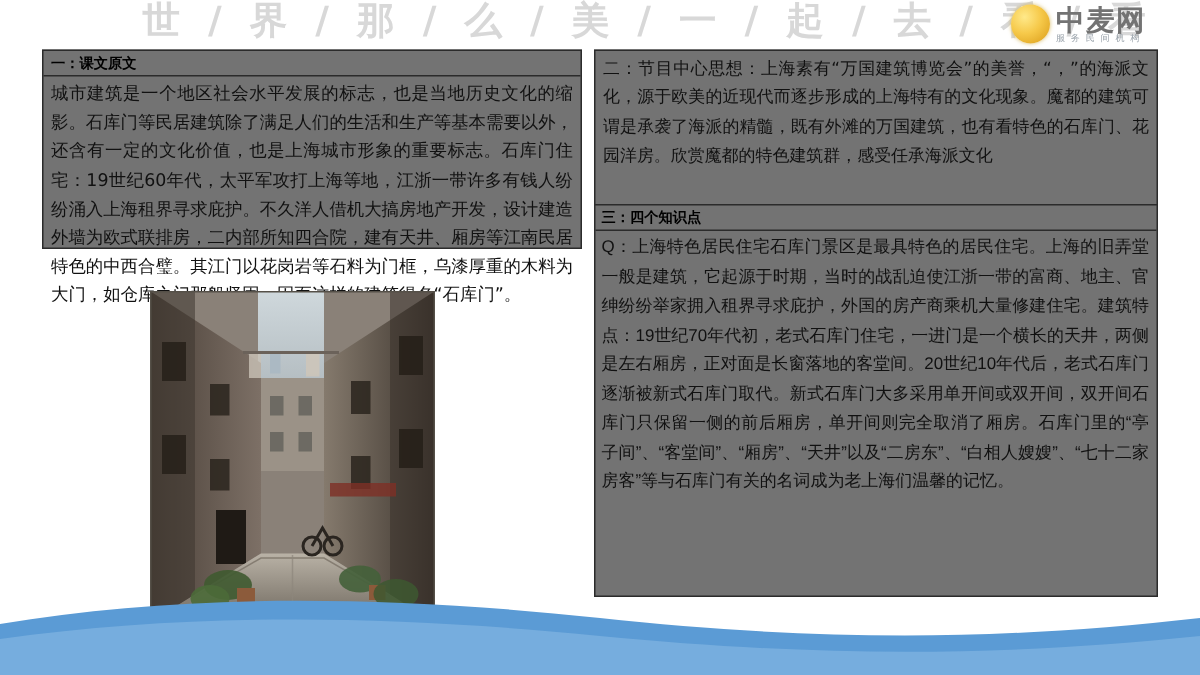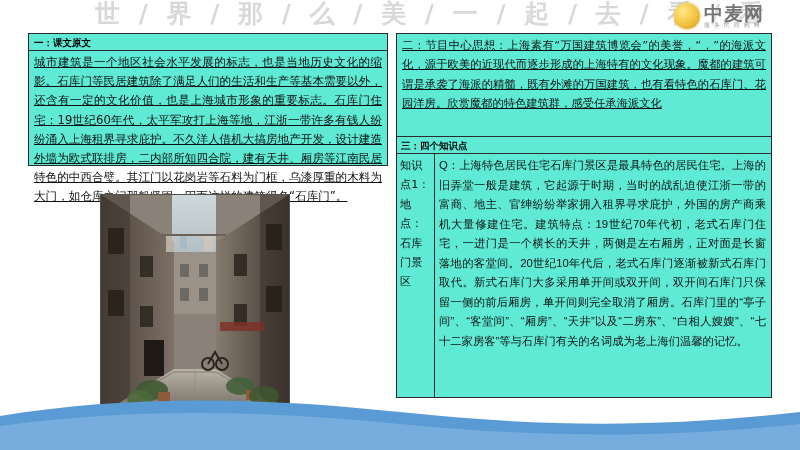--- a/index.html
+++ b/index.html
@@ -71,38 +71,37 @@
     color: #9aa3ab;
     letter-spacing: 1px;
     white-space: nowrap;
   }
 
   
   .box {
     position: absolute;
     border: 1px solid #2b2b2b;
     box-sizing: border-box;
-    background: #5eead4;
+    background: #737373;
   }
   .box-title {
     font-family: "DejaVu Sans", sans-serif;
     font-size: 9.5px;
     font-weight: bold;
     color: #000000;
     padding: 2px 4px 1px 4px;
     line-height: 13px;
   }
   .box-body {
     font-family: "DejaVu Sans", sans-serif;
     font-size: 11.5px;
     color: #111111;
     line-height: 19.5px;
     padding: 1px 6px 2px 6px;
     text-align: justify;
-    text-decoration: underline;
   }
 
   
   #box-yuanwen {
     left: 28px; top: 33px;
     width: 360px; height: 133px;
   }
   #box-yuanwen .box-title {
     border-bottom: 1px solid #2b2b2b;
     padding-left: 5px;
@@ -199,21 +198,20 @@
     <div class="box-body">城市建筑是一个地区社会水平发展的标志，也是当地历史文化的缩影。石库门等民居建筑除了满足人们的生活和生产等基本需要以外，还含有一定的文化价值，也是上海城市形象的重要标志。石库门住宅：19世纪60年代，太平军攻打上海等地，江浙一带许多有钱人纷纷涌入上海租界寻求庇护。不久洋人借机大搞房地产开发，设计建造外墙为欧式联排房，二内部所知四合院，建有天井、厢房等江南民居特色的中西合璧。其江门以花岗岩等石料为门框，乌漆厚重的木料为大门，如仓库之门那般坚固，因而这样的建筑得名“石库门”。</div>
   </div>
 
   <div class="box" id="box-zhongxin">
     <div class="box-body">二：节目中心思想：上海素有“万国建筑博览会”的美誉，“，”的海派文化，源于欧美的近现代而逐步形成的上海特有的文化现象。魔都的建筑可谓是承袭了海派的精髓，既有外滩的万国建筑，也有看特色的石库门、花园洋房。欣赏魔都的特色建筑群，感受任承海派文化</div>
   </div>
 
   <div class="box" id="box-sige">
     <div class="box-title">三：四个知识点</div>
     <div id="box-sige-inner">
-      <div class="zs-label">知识点1：地点：石库门景区</div>
       <div class="zs-content">Q：上海特色居民住宅石库门景区是最具特色的居民住宅。上海的旧弄堂一般是建筑，它起源于时期，当时的战乱迫使江浙一带的富商、地主、官绅纷纷举家拥入租界寻求庇护，外国的房产商乘机大量修建住宅。建筑特点：19世纪70年代初，老式石库门住宅，一进门是一个横长的天井，两侧是左右厢房，正对面是长窗落地的客堂间。20世纪10年代后，老式石库门逐渐被新式石库门取代。新式石库门大多采用单开间或双开间，双开间石库门只保留一侧的前后厢房，单开间则完全取消了厢房。石库门里的“亭子间”、“客堂间”、“厢房”、“天井”以及“二房东”、“白相人嫂嫂”、“七十二家房客”等与石库门有关的名词成为老上海们温馨的记忆。</div>
     </div>
   </div>
 
   <div id="photo">
     <svg width="190" height="221" viewBox="0 0 190 221" xmlns="http://www.w3.org/2000/svg">
       <defs>
         <linearGradient id="skyG" x1="0" y1="0" x2="0" y2="1">
           <stop offset="0%" stop-color="#cfd8dc"></stop>
           <stop offset="100%" stop-color="#9aa3a8"></stop>

